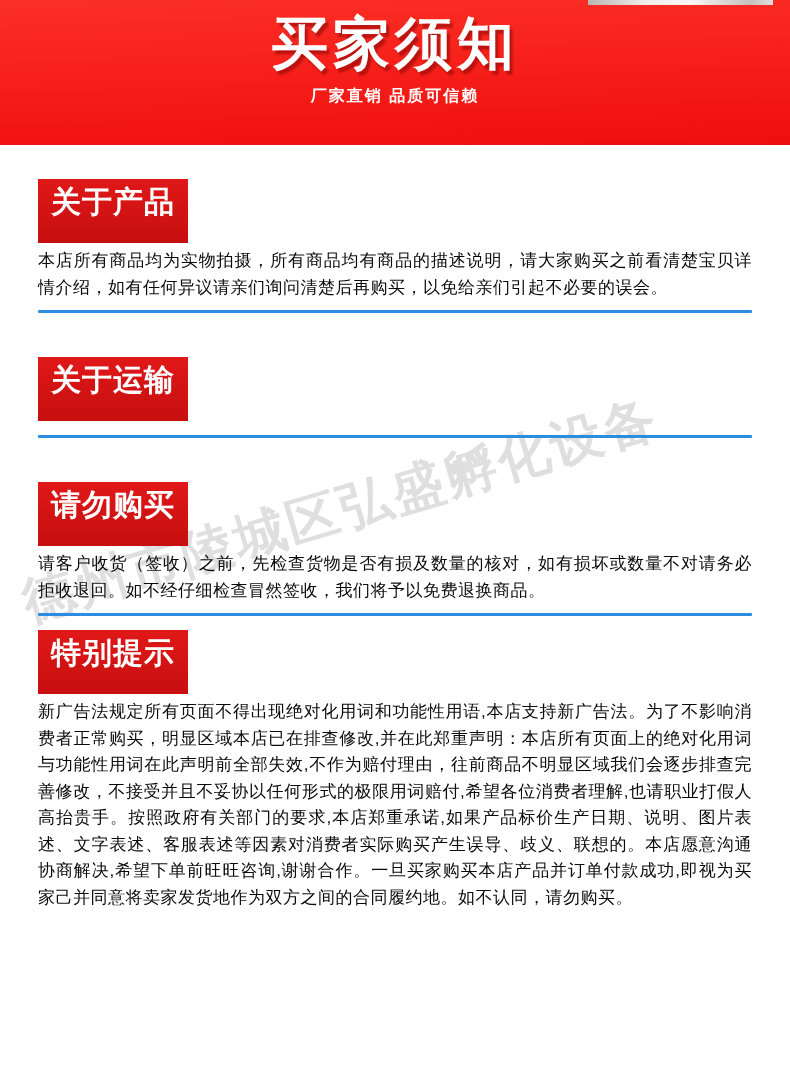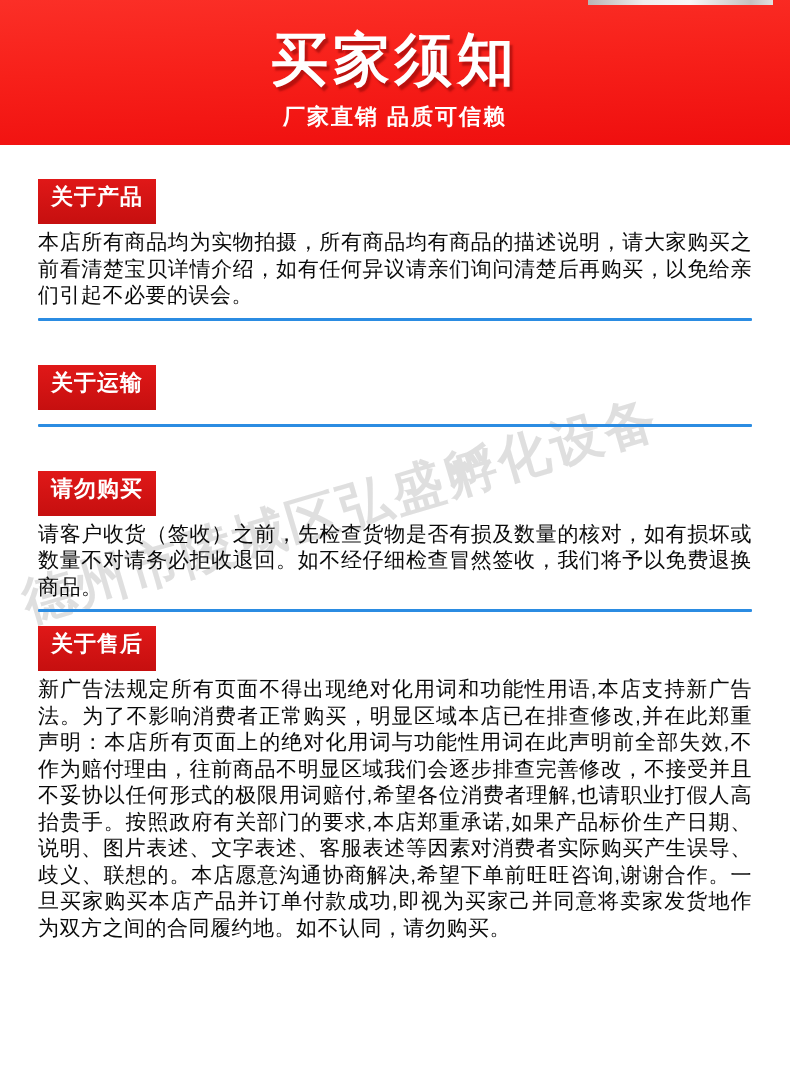--- a/index.html
+++ b/index.html
@@ -16,31 +16,31 @@
     height:145px;
     background:linear-gradient(178deg,#fb2f27 0%,#f7201a 45%,#ef0e0e 100%);
     text-align:center;
     z-index:2;
   }
   .top-strip{
     position:absolute;top:0;left:588px;width:185px;height:5px;
     background:linear-gradient(90deg,#b9b5b4 0%,#efecec 30%,#f8f6f6 55%,#c5c1c0 88%,#e2dfdf 100%);
   }
   .banner-title{
-    padding-top:30px;
+    padding-top:14px;
     font-size:57px;
     line-height:1.05;
     font-weight:bold;
     color:#ffffff;
     letter-spacing:5px;
     text-shadow:3px 4px 2px rgba(125,5,5,.5);
   }
   .banner-sub{
     margin-top:12px;
-    font-size:22px;
+    font-size:16px;
     font-weight:bold;
     color:#ffffff;
     letter-spacing:2px;
   }
   
   .watermark{
     position:absolute;
     left:34px;top:568px;
     transform:rotate(-16.5deg);
     transform-origin:left bottom;
@@ -60,29 +60,29 @@
     padding:0 38px;
   }
   section{display:block;}
   .s1{margin-top:34px;}
   .s2,.s3,.s4{margin-top:44px;}
   .s5{margin-top:14px;}
   .badge{
     display:inline-block;
     background:linear-gradient(180deg,#e01818,#c60f0f);
     color:#ffffff;
-    font-size:22px;
+    font-size:30px;
     font-weight:bold;
     letter-spacing:1px;
-    padding:3px 13px 12px;
+    padding:3px 13px 20px;
     margin-bottom:5px;
   }
   .body{
     margin:0;
-    font-size:21px;
+    font-size:17px;
     line-height:26.5px;
     letter-spacing:.5px;
     color:#0a0a0a;
     text-align:justify;
   }
   .red-note{color:#c01212;}
   .divider{
     height:3px;
     margin-top:9px;
     background:#2b8ce2;
@@ -116,19 +116,19 @@
     </section>
 
     <section class="s3">
       <div class="badge">请勿购买</div>
       <p class="body">请客户收货（签收）之前，先检查货物是否有损及数量的核对，如有损坏或数量不对请务必拒收退回。如不经仔细检查冒然签收，我们将予以免费退换商品。</p>
       <div class="divider"></div>
     </section>
 
 
     <section class="s5">
-      <div class="badge">关于售后</div>
+      <div class="badge">特别提示</div>
       <p class="body">新广告法规定所有页面不得出现绝对化用词和功能性用语,本店支持新广告法。为了不影响消费者正常购买，明显区域本店已在排查修改,并在此郑重声明：本店所有页面上的绝对化用词与功能性用词在此声明前全部失效,不作为赔付理由，往前商品不明显区域我们会逐步排查完善修改，不接受并且不妥协以任何形式的极限用词赔付,希望各位消费者理解,也请职业打假人高抬贵手。按照政府有关部门的要求,本店郑重承诺,如果产品标价生产日期、说明、图片表述、文字表述、客服表述等因素对消费者实际购买产生误导、歧义、联想的。本店愿意沟通协商解决,希望下单前旺旺咨询,谢谢合作。一旦买家购买本店产品并订单付款成功,即视为买家己并同意将卖家发货地作为双方之间的合同履约地。如不认同，请勿购买。</p>
       
     </section>
 
   </div>
 </div>
 
 </body></html>

